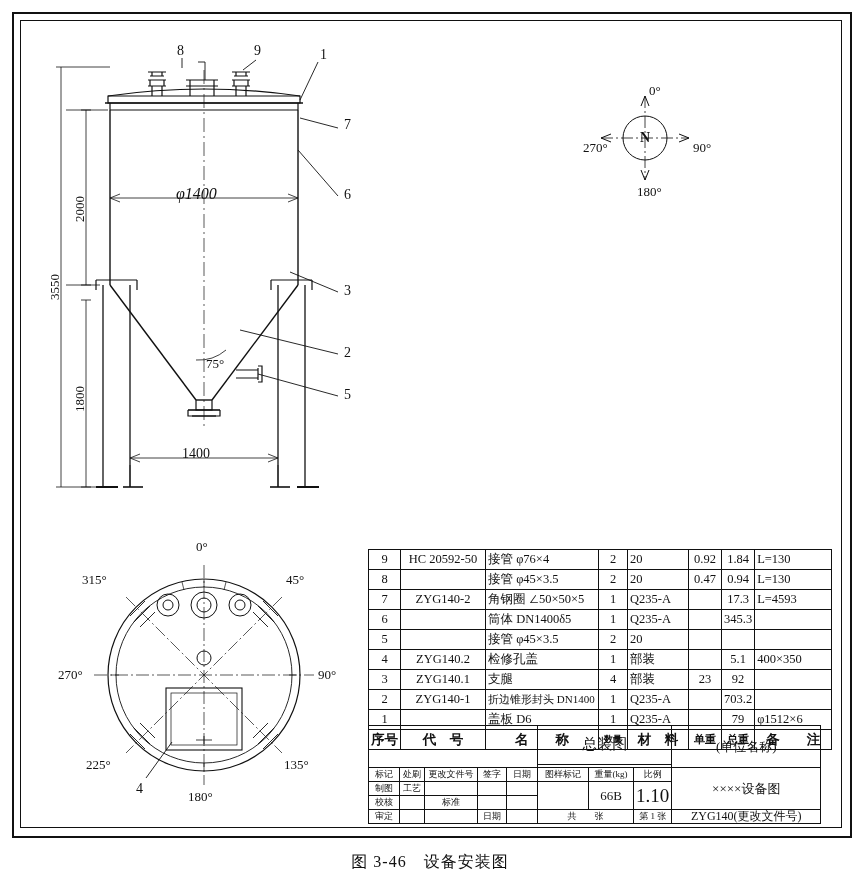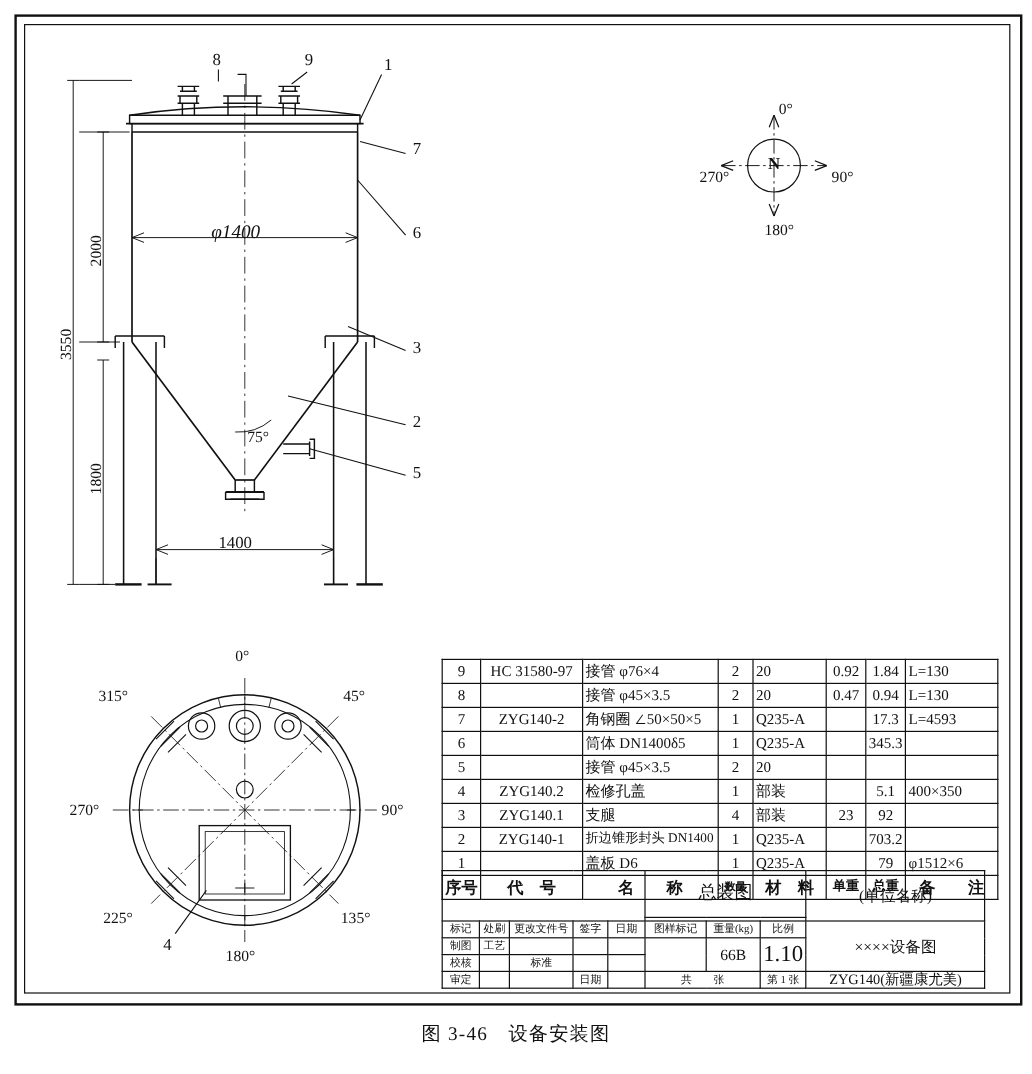--- a/index.html
+++ b/index.html
@@ -193,21 +193,21 @@
   <div class="lbl" style="left:188px;top:790px;">180°</div>
   <div class="lbl" style="left:86px;top:758px;text-align:right;">225°</div>
   <div class="lbl" style="left:58px;top:668px;">270°</div>
   <div class="lbl" style="left:82px;top:573px;">315°</div>
   <div class="lbl" style="left:136px;top:782px;font-size:14px;">4</div>
 
   <table class="bom">
     <tbody>
       <tr>
         <td class="c" style="width:26px">9</td>
-        <td class="c" style="width:80px">HC 31580-97</td>
+        <td class="c" style="width:80px">HC 20592-50</td>
         <td class="l" style="width:108px">接管 φ76×4</td>
         <td class="c" style="width:24px">2</td>
         <td class="l" style="width:56px">20</td>
         <td class="c" style="width:28px">0.92</td>
         <td class="c" style="width:28px">1.84</td>
         <td class="l" style="width:72px">L=130</td>
       </tr>
       <tr>
         <td class="c">8</td>
         <td class="c"></td>
@@ -340,19 +340,19 @@
         <td class="tiny"></td>
       </tr>
       <tr>
         <td class="tiny" style="height:13px;">审定</td>
         <td class="tiny"></td>
         <td class="tiny"></td>
         <td class="tiny">日期</td>
         <td class="tiny"></td>
         <td colspan="2" class="tiny">共　　张</td>
         <td class="tiny">第 1 张</td>
-        <td style="font-size:12px;">ZYG140(新疆康尤美)</td>
+        <td style="font-size:12px;">ZYG140(更改文件号)</td>
       </tr>
     </tbody>
   </table>
 
   <div class="caption">图 3-46　设备安装图</div>
 </div>
 
 </body></html>

